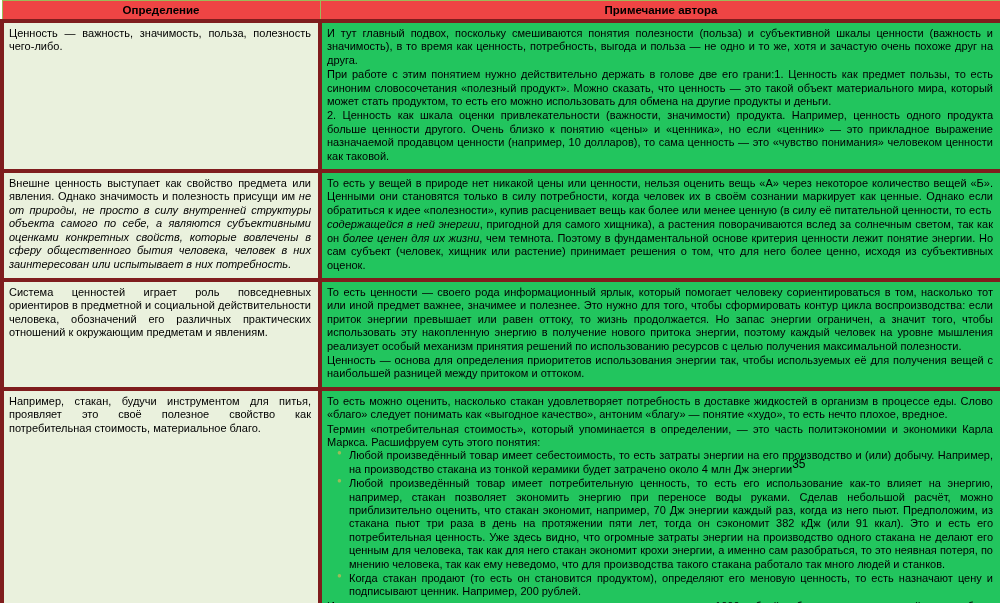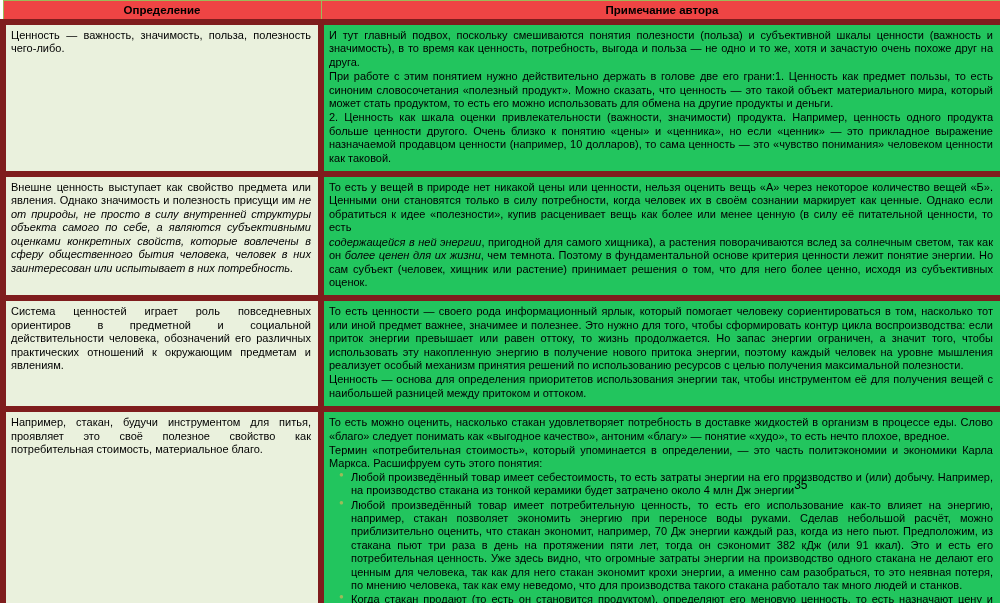--- a/index.html
+++ b/index.html
@@ -22,21 +22,21 @@
   thead th {
     background: #ef4444;
     border: 1px solid #9bbb59;
     font-size: 11.5px;
     font-weight: bold;
     text-align: center;
     padding: 3px 4px;
     color: #000;
   }
   tbody td {
-    border: 6px solid #7f1d1d;
+    border: 4px solid #7f1d1d;
     vertical-align: top;
     padding: 4px 7px 6px 5px;
     font-size: 11px;
     line-height: 1.22;
     color: #000;
   }
   tbody td.cell-def {
     background: #eaf1dd;
     text-align: justify;
   }
@@ -109,21 +109,21 @@
           <p><span>То есть у вещей в природе нет никакой цены или ценности, нельзя оценить вещь «А» через некоторое количество вещей «Б». Ценными они становятся только в силу потребности, когда человек их в своём сознании маркирует как ценные. Однако если обратиться к идее «полезности», купив расценивает вещь как более или менее ценную (в силу её питательной ценности, то есть </span></p>
           <p><span class="it">содержащейся в ней энергии</span><span>, пригодной для самого хищника), а растения поворачиваются вслед за солнечным светом, так как он </span><span class="it">более ценен для их жизни</span><span>, чем темнота. Поэтому в фундаментальной основе критерия ценности лежит понятие энергии. Но сам субъект (человек, хищник или растение) принимает решения о том, что для него более ценно, исходя из субъективных оценок.</span></p>
         </td>
       </tr>
       <tr>
         <td class="cell-def">
           <p><span>Система ценностей играет роль повседневных ориентиров в предметной и социальной действительности человека, обозначений его различных практических отношений к окружающим предметам и явлениям.</span></p>
         </td>
         <td class="cell-note">
           <p><span>То есть ценности — своего рода информационный ярлык, который помогает человеку сориентироваться в том, насколько тот или иной предмет важнее, значимее и полезнее. Это нужно для того, чтобы сформировать контур цикла воспроизводства: если приток энергии превышает или равен оттоку, то жизнь продолжается. Но запас энергии ограничен, а значит того, чтобы использовать эту накопленную энергию в получение нового притока энергии, поэтому каждый человек на уровне мышления реализует особый механизм принятия решений по использованию ресурсов с целью получения максимальной полезности.</span></p>
-          <p><span>Ценность — основа для определения приоритетов использования энергии так, чтобы инструментом её для получения вещей с наибольшей разницей между притоком и оттоком.</span></p>
+          <p><span>Ценность — основа для определения приоритетов использования энергии так, чтобы используемых её для получения вещей с наибольшей разницей между притоком и оттоком.</span></p>
         </td>
       </tr>
       <tr>
         <td class="cell-def">
           <p><span>Например, стакан, будучи инструментом для питья, проявляет это своё полезное свойство как потребительная стоимость, материальное благо.</span></p>
         </td>
         <td class="cell-note">
           <p><span>То есть можно оценить, насколько стакан удовлетворяет потребность в доставке жидкостей в организм в процессе еды. Слово «благо» следует понимать как «выгодное качество», антоним «благу» — понятие «худо», то есть нечто плохое, вредное.</span></p>
           <p><span>Термин «потребительная стоимость», который упоминается в определении, — это часть политэкономии и экономики Карла Маркса. Расшифруем суть этого понятия:</span></p>
           <ul class="bullets">

